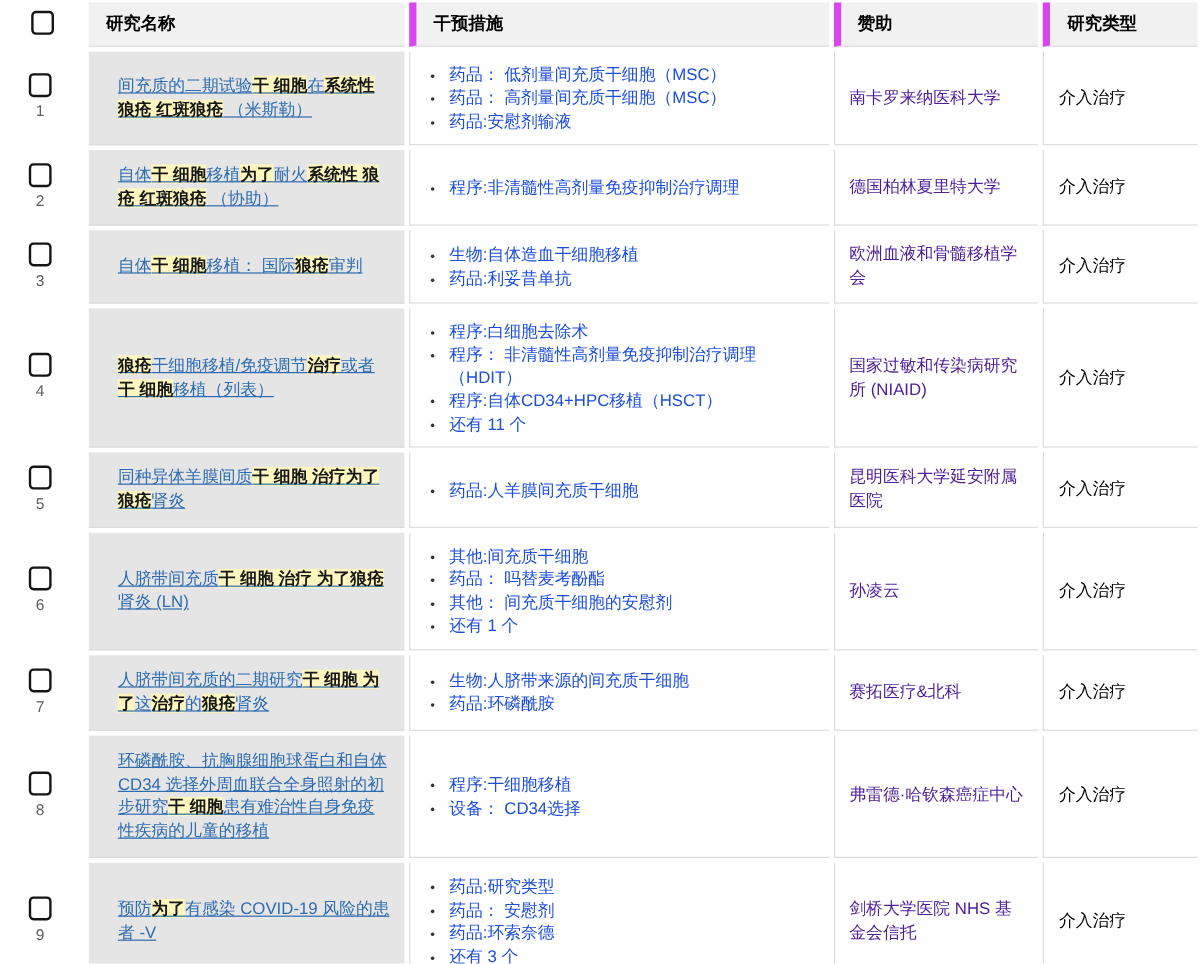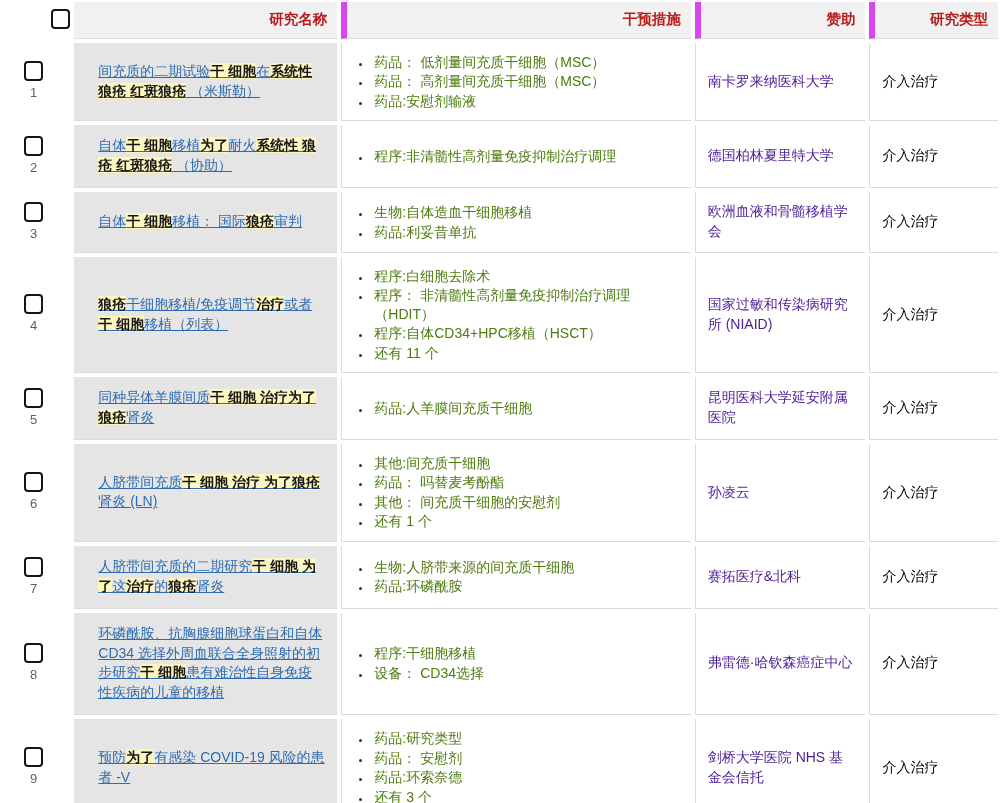--- a/index.html
+++ b/index.html
@@ -19,24 +19,24 @@
     margin-top: -2px;
   }
   col.c-check  { width: 66px; }
   col.c-name   { width: 262px; }
   col.c-int    { width: 348px; }
   col.c-spon   { width: 170px; }
   col.c-type   { width: 128px; }
 
   th {
     background: #f1f1f1;
-    text-align: right;
+    text-align: left;
     font-weight: 700;
     font-size: 14.5px;
-    color: #b91c1c;
+    color: #000000;
     padding: 8px 10px 9px 14px;
     border-bottom: 1px solid #dbdbdb;
     vertical-align: middle;
   }
   th.th-check { background: transparent; border-bottom: none; padding: 4px 0 4px 22px; }
   th.vline { border-left: 6px solid #d946ef; }
 
   td {
     border-bottom: 1px solid #dbdbdb;
     vertical-align: middle;
@@ -79,21 +79,21 @@
     font-weight: 700;
     background: #fdf6be;
   }
 
   ul.intlist {
     margin: 0;
     padding-left: 22px;
     list-style: disc;
   }
   ul.intlist li {
-    color: #4d7c0f;
+    color: #1d4ed8;
     margin: 1px 0;
     line-height: 1.32;
     padding-left: 2px;
   }
   ul.intlist li::marker { color: #333; font-size: 11px; }
 </style>
 </head>
 <body>
 
 <table class="results">

